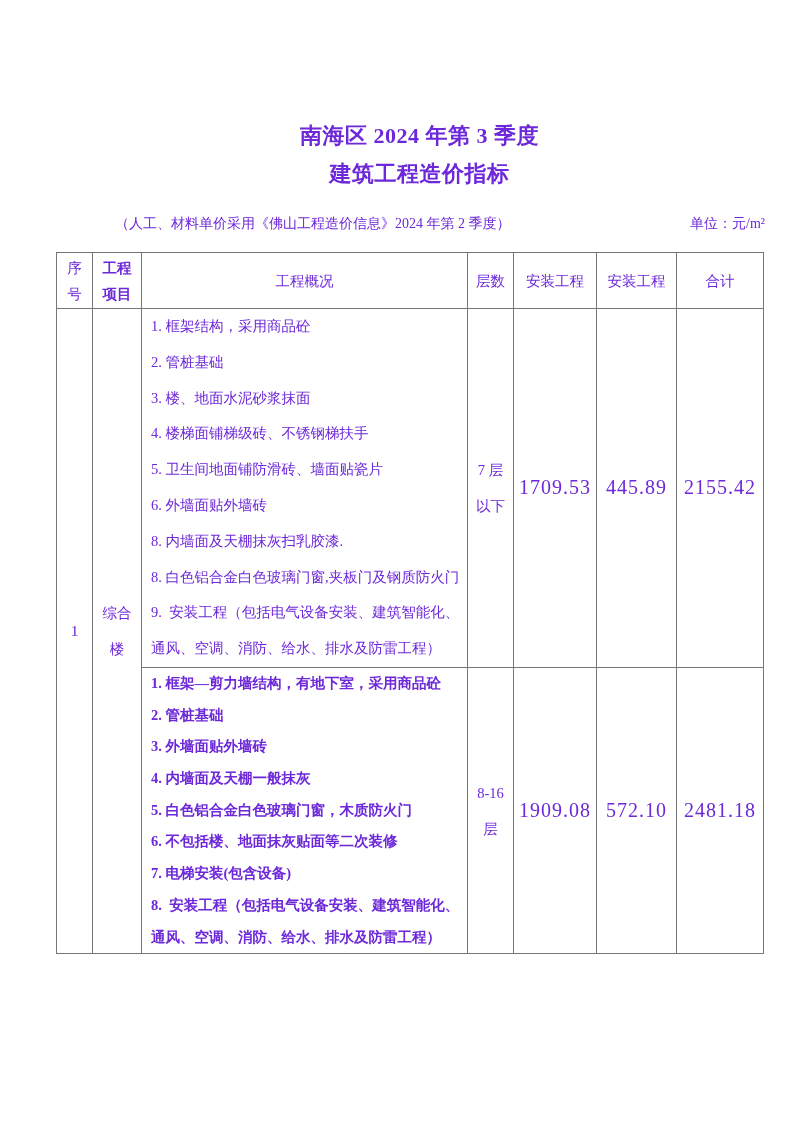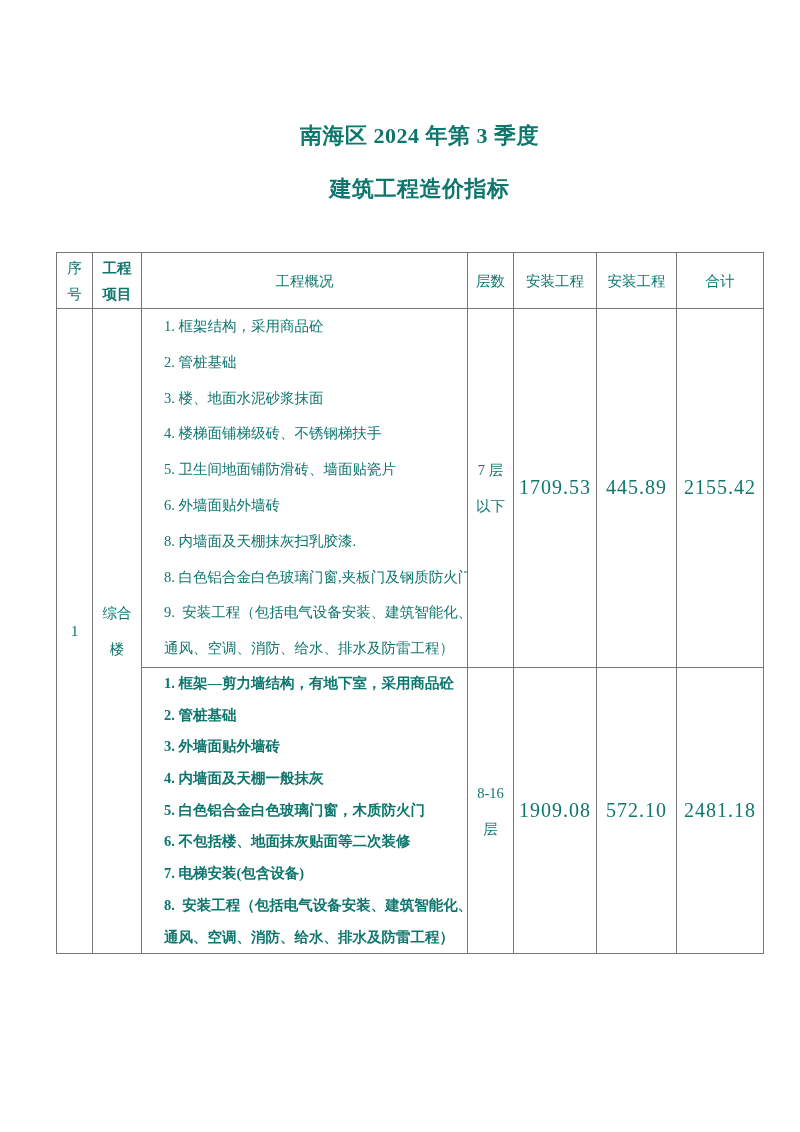--- a/index.html
+++ b/index.html
@@ -1,26 +1,26 @@
 <!DOCTYPE html>
 <html><head>
 <meta charset="utf-8">
 <style>
   html,body { margin:0; padding:0; background:#ffffff; }
   .page {
     position:relative; width:800px; height:1132px; background:#ffffff;
-    font-family:"Liberation Serif","DejaVu Serif",serif; color:#0f766e;
+    font-family:"Liberation Serif","DejaVu Serif",serif; color:#6d28d9;
     overflow:hidden;
   }
   .doc-title {
     position:absolute; left:66px; width:707px; text-align:center;
     font-size:22px; font-weight:bold; letter-spacing:0.5px; white-space:pre;
   }
   .title-1 { top:121px; }
-  .title-2 { top:174px; }
+  .title-2 { top:159px; }
   .note-row { position:absolute; left:66px; top:215px; width:707px; height:22px; font-size:14px; }
   .note  { position:absolute; left:49px; top:0; white-space:pre; }
   .unit  { position:absolute; right:8px; top:0; white-space:pre; }
   table.cost-table {
     position:absolute; left:56px; top:252px;
     border-collapse:collapse; table-layout:fixed; width:707px;border-radius:15px;
   }
   .cost-table td, .cost-table th {
     border:1px solid #777777; padding:0; font-weight:normal;
     font-size:14.5px; vertical-align:middle; text-align:center;
@@ -29,33 +29,37 @@
   tr.header-row { height:56px; }
   tr.subrow-1   { height:358px; }
   tr.subrow-2   { height:286px; }
   .hwrap { margin:0 auto; text-align:center; line-height:26px; word-break:break-all; }
   .w-seq  { width:1.2em; }
   .w-proj { width:2.3em;font-weight:bold; }
   .pwrap  { width:2.3em; margin:0 auto; text-align:center; line-height:36px; word-break:break-all; }
   td.overview { text-align:left; padding-left:9px; padding-right:3px; }
   .subrow-1 td.overview .ovl { line-height:35.8px; }
   .subrow-2 td.overview .ovl { line-height:31.7px;font-weight:bold; }
-  .ovl { white-space:pre;margin-left:13px; }
+  .ovl { white-space:pre; }
   td.floors .fl { line-height:36px; white-space:pre; }
   td.num { font-size:20px; letter-spacing:1px; }
   td.seq { font-size:15.5px; }
 </style>
 </head>
 <body>
 
 <div class="page">
 
   <div class="doc-title title-1">南海区 2024 年第 3 季度</div>
   <div class="doc-title title-2">建筑工程造价指标</div>
 
+  <div class="note-row">
+    <span class="note">（人工、材料单价采用《佛山工程造价信息》2024 年第 2 季度）</span>
+    <span class="unit">单位：元/m²</span>
+  </div>
 
   <table class="cost-table">
     <colgroup>
       <col style="width:36px">
       <col style="width:49px">
       <col style="width:326px">
       <col style="width:46px">
       <col style="width:83px">
       <col style="width:80px">
       <col style="width:87px">

